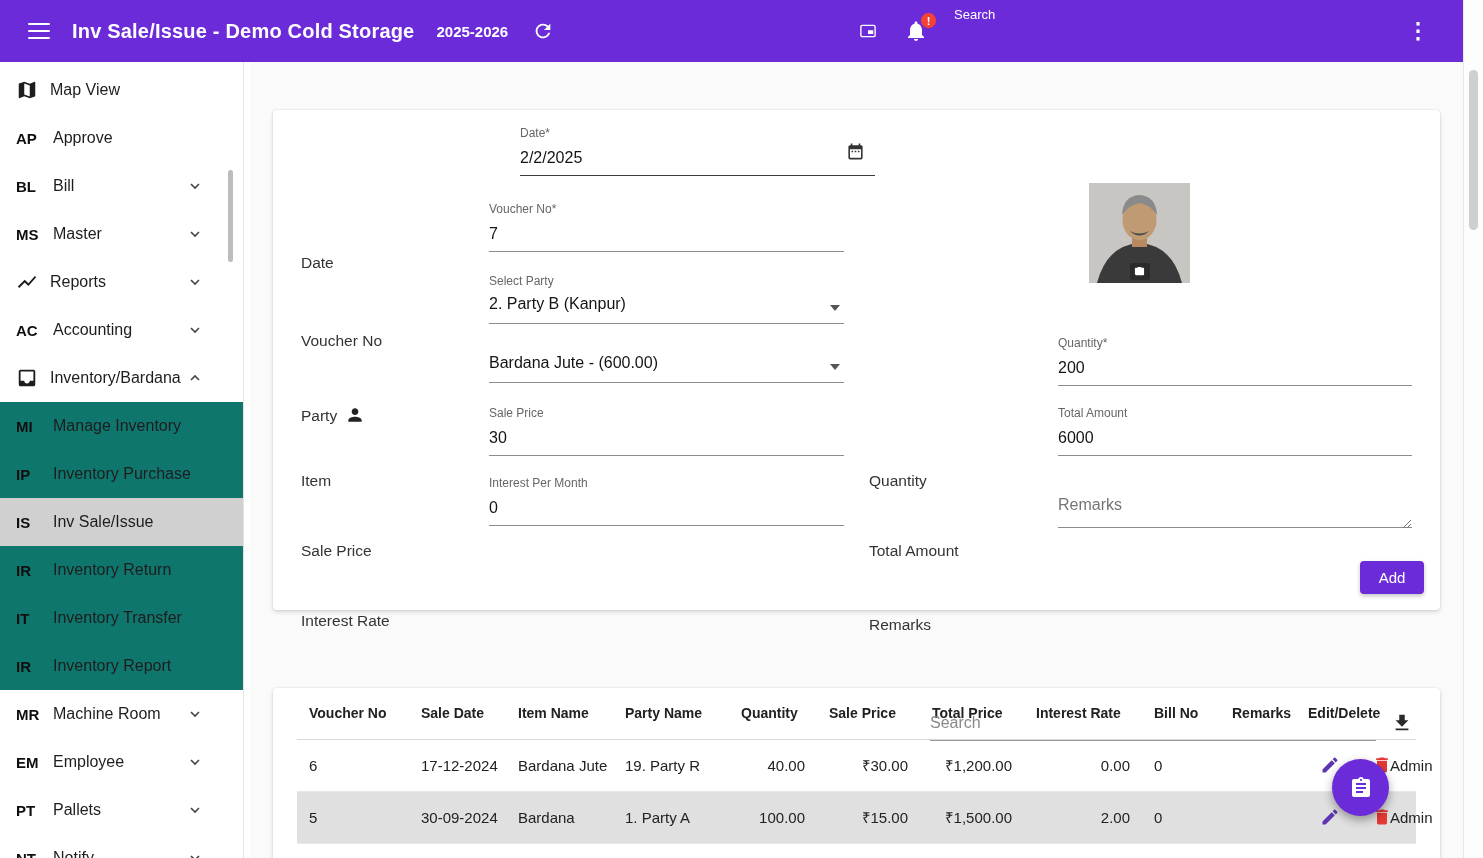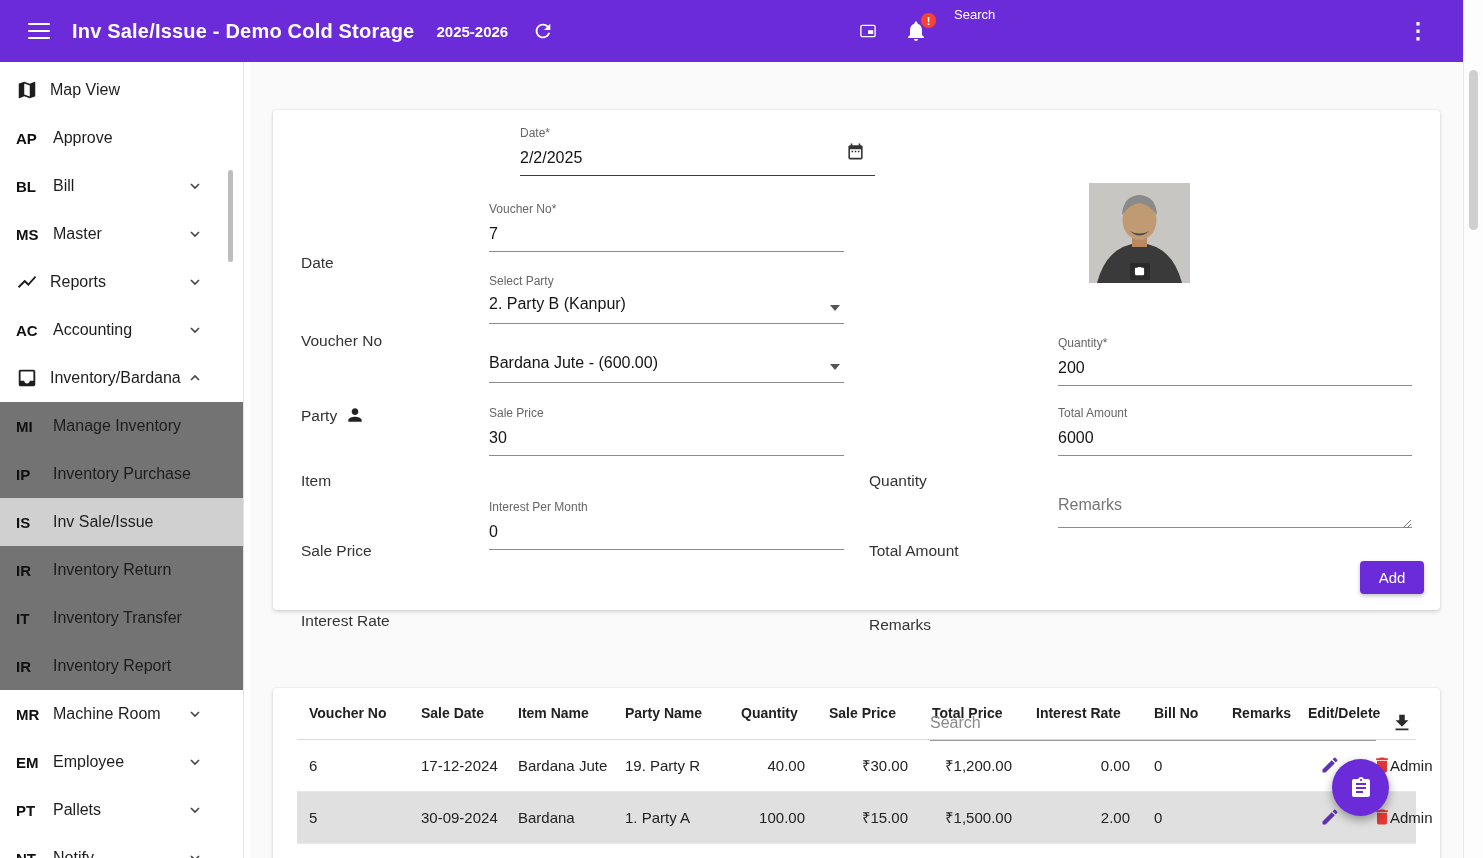--- a/index.html
+++ b/index.html
@@ -25,21 +25,21 @@
                  line-height:1; letter-spacing:0; }
 
   
   .sidebar { position:absolute; left:0; top:62px; width:244px; bottom:0; background:#fff;
              border-right:1px solid #e3e3e3; z-index:5; padding-top:4px; overflow:hidden; }
   .nav-item { height:48px; display:flex; align-items:center; padding-left:16px; position:relative; cursor:pointer; }
   .nav-abbr { width:24px; flex:0 0 24px; font-size:15px; font-weight:700; color:#0f0f0f; margin-right:13px; }
   .nav-icon { width:24px; flex:0 0 24px; margin-right:10px; display:flex; align-items:center; }
   .nav-label { font-size:16px; color:#1d1d1d; white-space:nowrap; }
   .nav-chevron { position:absolute; right:40px; top:50%; transform:translateY(-50%); width:16px; height:16px; }
-  .submenu { background:#737373; }
+  .submenu { background:#0f766e; }
   .nav-item.selected { background:#d0d0d0; }
   .side-scroll-thumb { position:absolute; top:108px; right:10px; width:5px; height:92px;
                        background:#bdbdbd; border-radius:3px; }
 
   
   .content { position:absolute; left:250px; top:62px; width:1213px; bottom:0; background:#fafafa;
              padding:48px 23px 0 23px; overflow:hidden; }
   .card { background:#fff; border-radius:4px; width:1167px;
           box-shadow:0 2px 4px rgba(0,0,0,.14), 0 0 2px rgba(0,0,0,.12); }
 
@@ -290,21 +290,21 @@
     <div class="field" style="left:216px; top:244px; padding-top:0;">
       <div class="fvalue">Bardana Jute - (600.00)</div>
       <span class="caret"></span>
     </div>
 
     <div class="field" style="left:216px; top:296px;">
       <div class="flabel">Sale Price</div>
       <input type="text" value="30" style="">
     </div>
 
-    <div class="field" style="left:216px; top:366px;margin-top:24px;">
+    <div class="field" style="left:216px; top:366px;">
       <div class="flabel">Interest Per Month</div>
       <input type="text" value="0" style="">
     </div>
 
     <div class="field" style="left:785px; top:226px; width:354px;">
       <div class="flabel">Quantity*</div>
       <input type="text" value="200" style="">
     </div>
 
     <div class="field" style="left:785px; top:296px; width:354px;">

